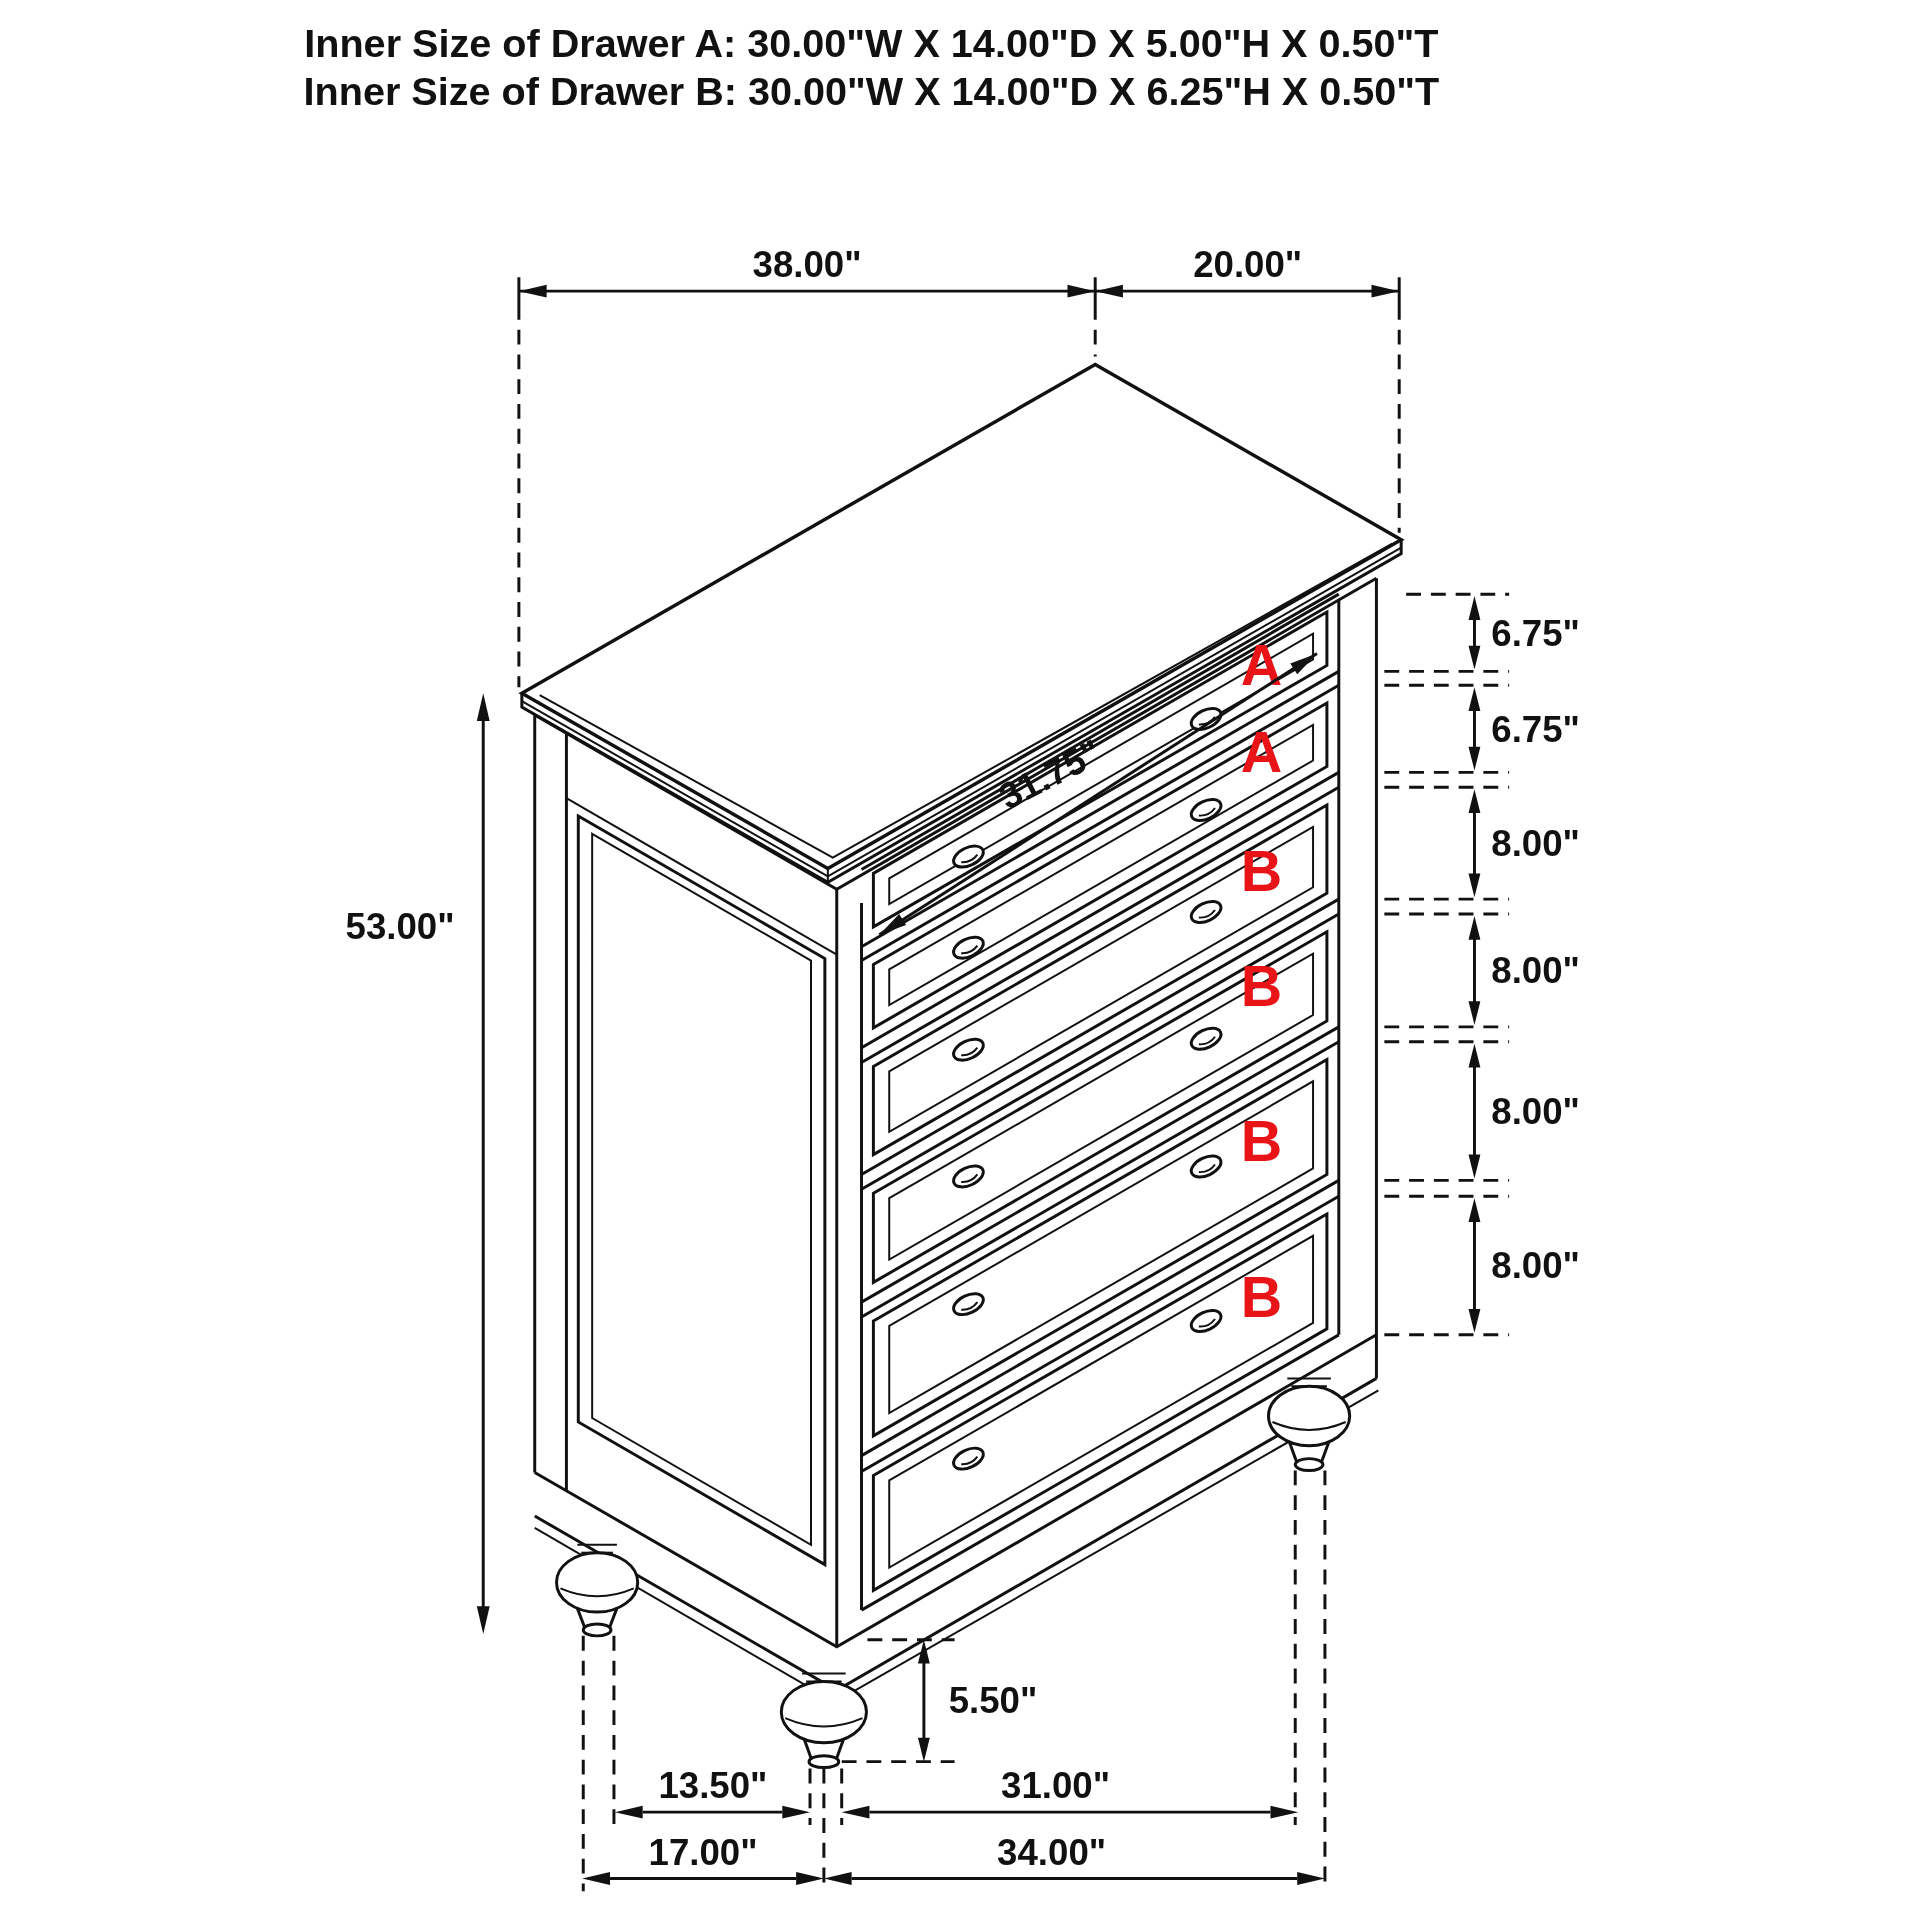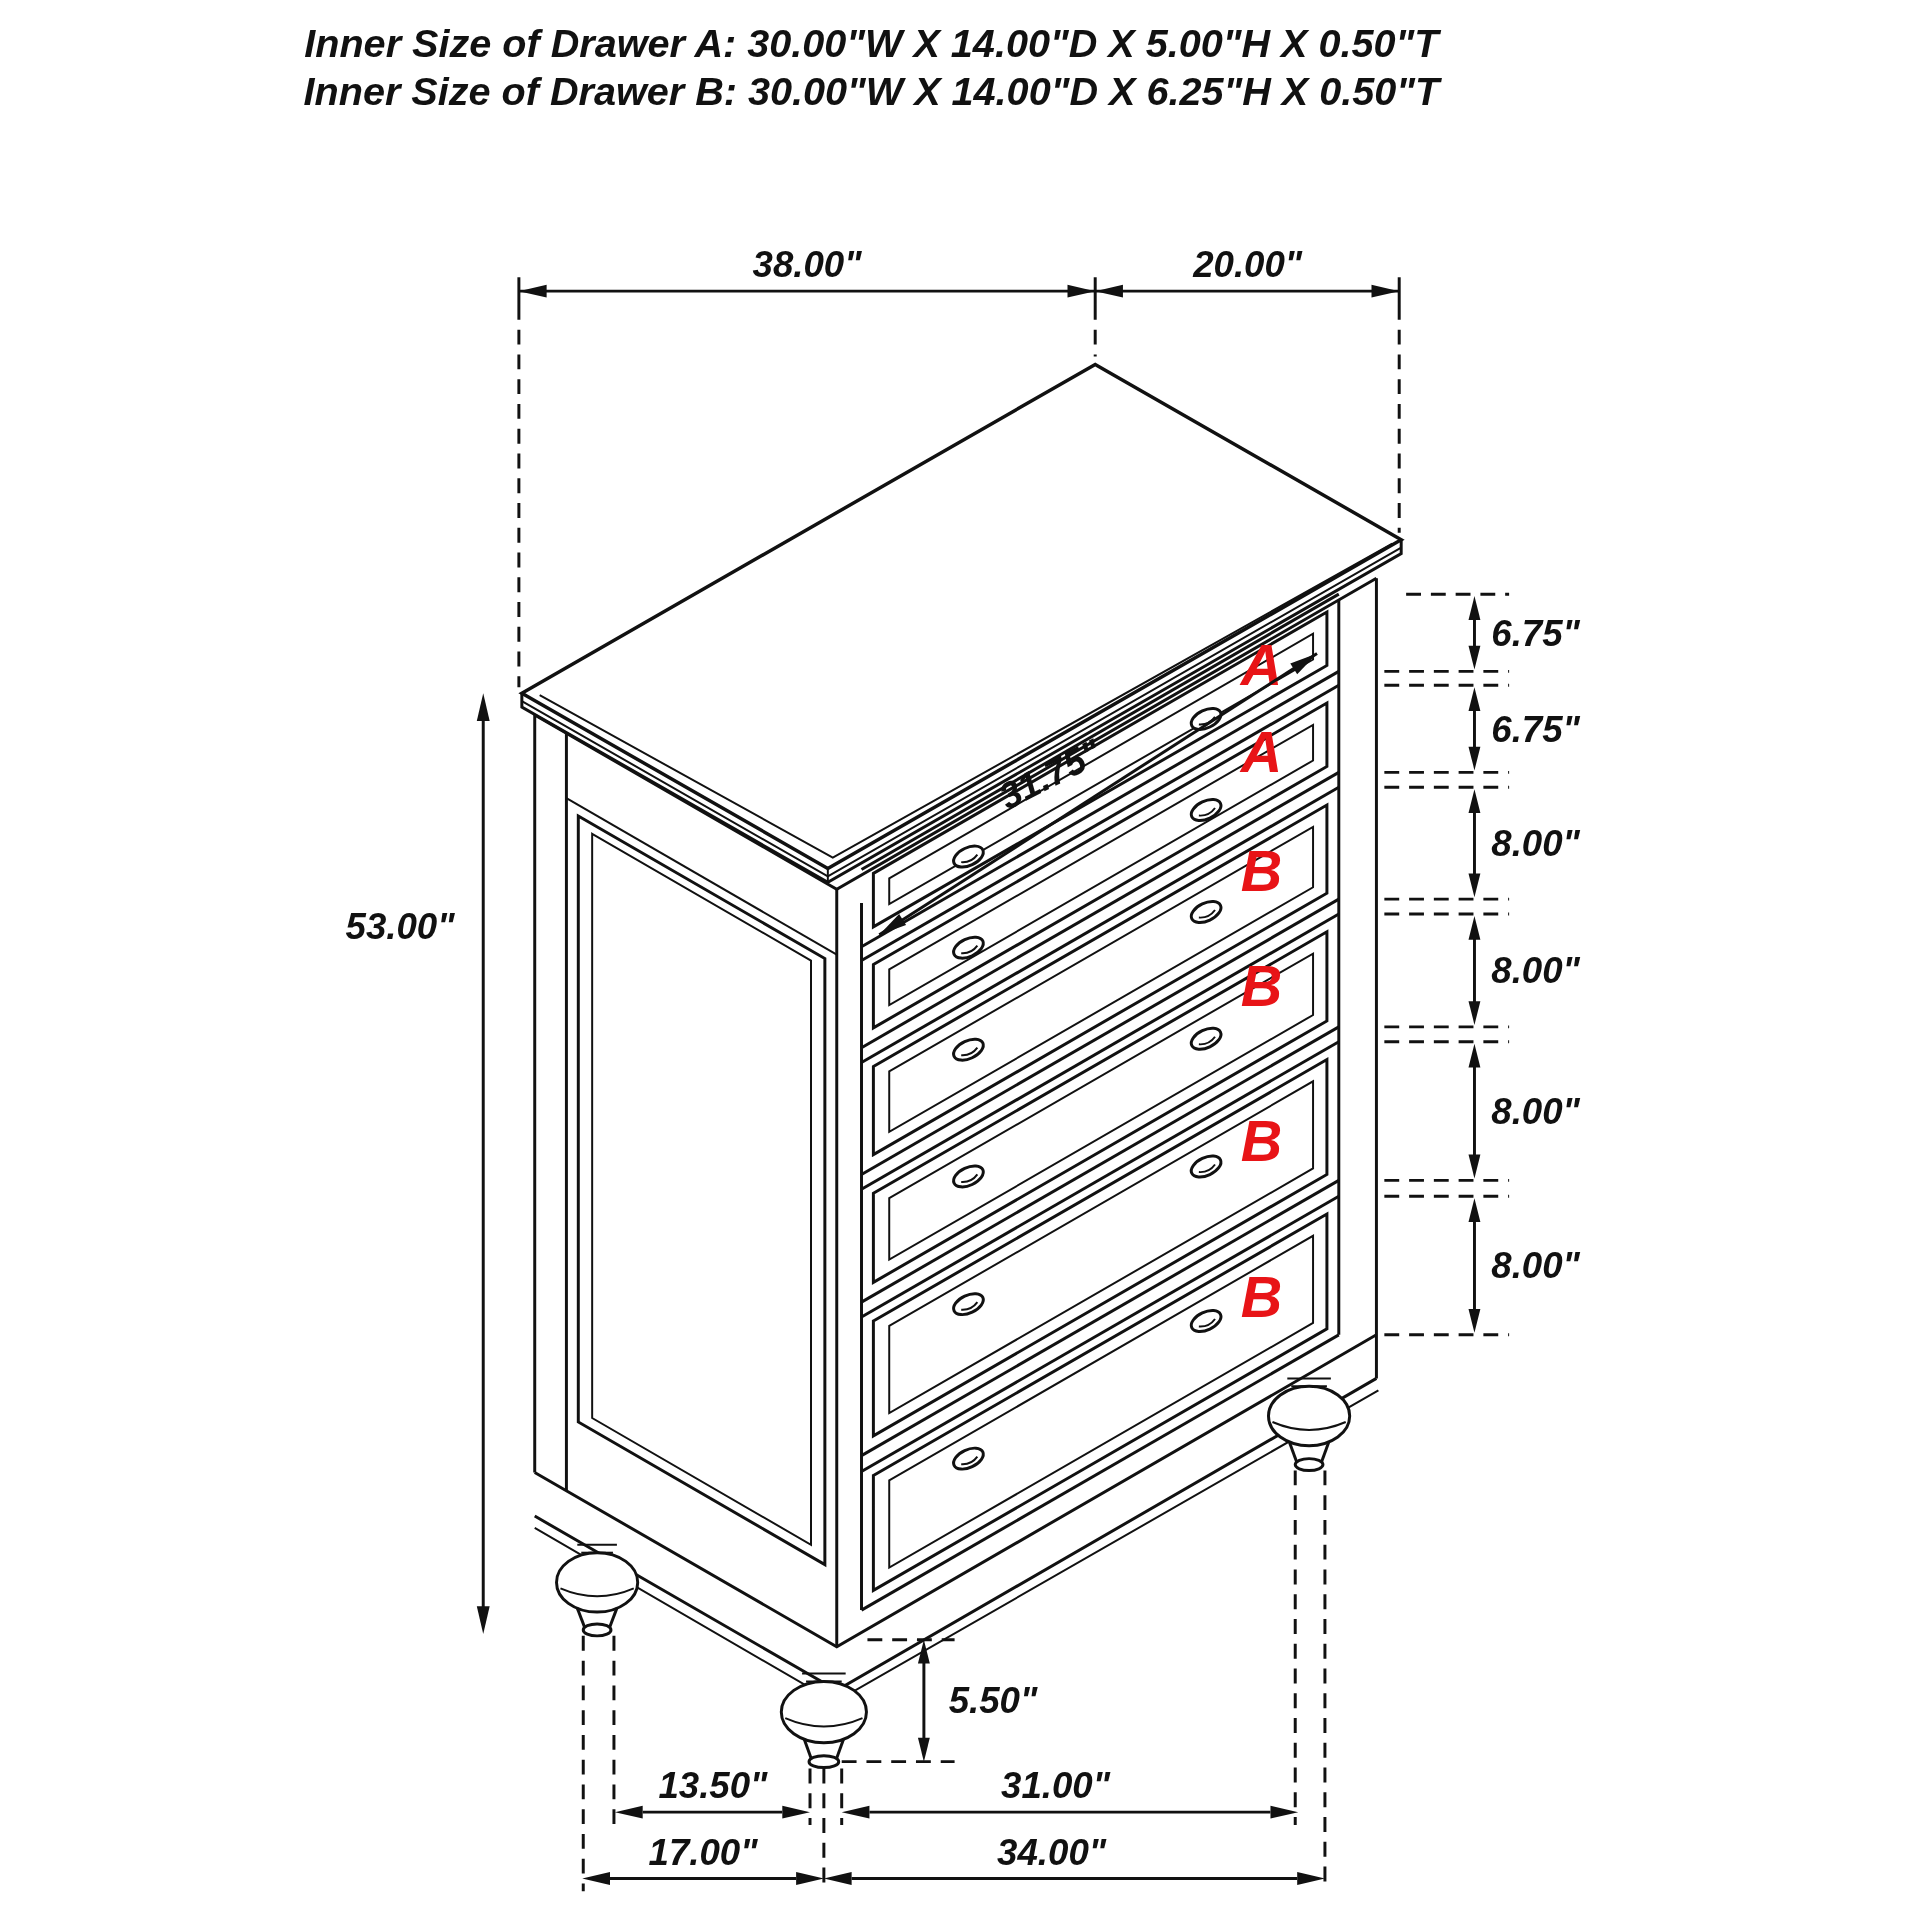--- a/index.html
+++ b/index.html
@@ -1,17 +1,17 @@
 <!DOCTYPE html>
 <html><head>
 <meta charset="utf-8">
 <style>
   html,body{margin:0;padding:0;background:#ffffff;}
   body{font-family:"Liberation Sans",sans-serif;}
-  .stage{width:1556px;height:1927px;position:relative;background:#22c55e;font-style:italic;}
+  .stage{width:1556px;height:1927px;position:relative;background:#22c55e;}
   svg{display:block;}
   .ln{stroke:#111111;stroke-width:3;fill:none;}
   .ln2{stroke:#111111;stroke-width:2;fill:none;}
   .dash{stroke:#111111;stroke-width:3;fill:none;stroke-dasharray:15 10;}
   .face{stroke:#111111;stroke-width:3;fill:#ffffff;}
   .top{stroke:#111111;stroke-width:3.5;fill:#ffffff;}
   .ah{fill:#111111;stroke:none;}
   .dim{font-family:"Liberation Sans",sans-serif;font-weight:bold;font-size:37px;fill:#111111;}
   .ttl{font-family:"Liberation Sans",sans-serif;font-weight:bold;font-size:40px;fill:#111111;}
   .ltr{font-family:"Liberation Sans",sans-serif;font-weight:bold;font-size:58px;fill:#e81417;}

